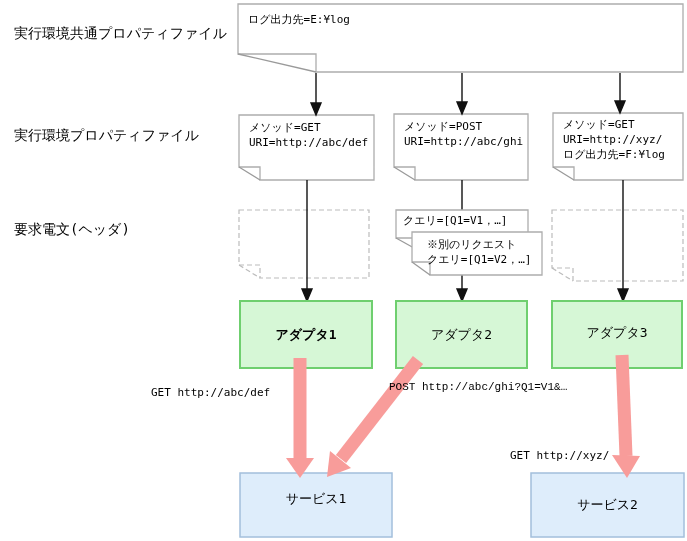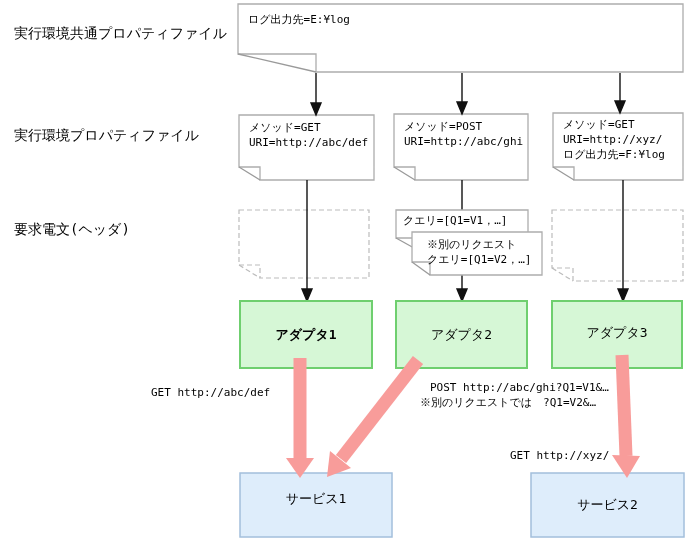--- a/index.html
+++ b/index.html
@@ -118,17 +118,16 @@
   <div class="txt notetext" style="left:427px;top:254px;">クエリ=[Q1=V2，…]</div>
 
   <div class="boxlabel bold" style="left:240px;top:301px;width:132px;height:67px;">アダプタ1</div>
   <div class="boxlabel" style="left:396px;top:301px;width:131px;height:67px;">アダプタ2</div>
   <div class="boxlabel" style="left:552px;top:301px;width:130px;height:63px;">アダプタ3</div>
 
   <div class="boxlabel" style="left:240px;top:477px;width:152px;height:44px;">サービス1</div>
   <div class="boxlabel" style="left:531px;top:473px;width:153px;height:64px;">サービス2</div>
 
   <div class="txt reqlabel" style="left:151px;top:387px;">GET http://abc/def</div>
-  <div class="txt reqlabel" style="left:430px;top:382px;">POST http://abc/ghi?Q1=V1&amp;…</div>
-  <div class="txt reqlabel" style="left:420px;top:397px;">※別のリクエストでは　?Q1=V2&amp;…</div>
+  <div class="txt reqlabel" style="left:389px;top:382px;font-family:Liberation Mono, monospace;">POST http://abc/ghi?Q1=V1&amp;…</div>
   <div class="txt reqlabel" style="left:510px;top:450px;">GET http://xyz/</div>
 
 </div>
 
 </body></html>

